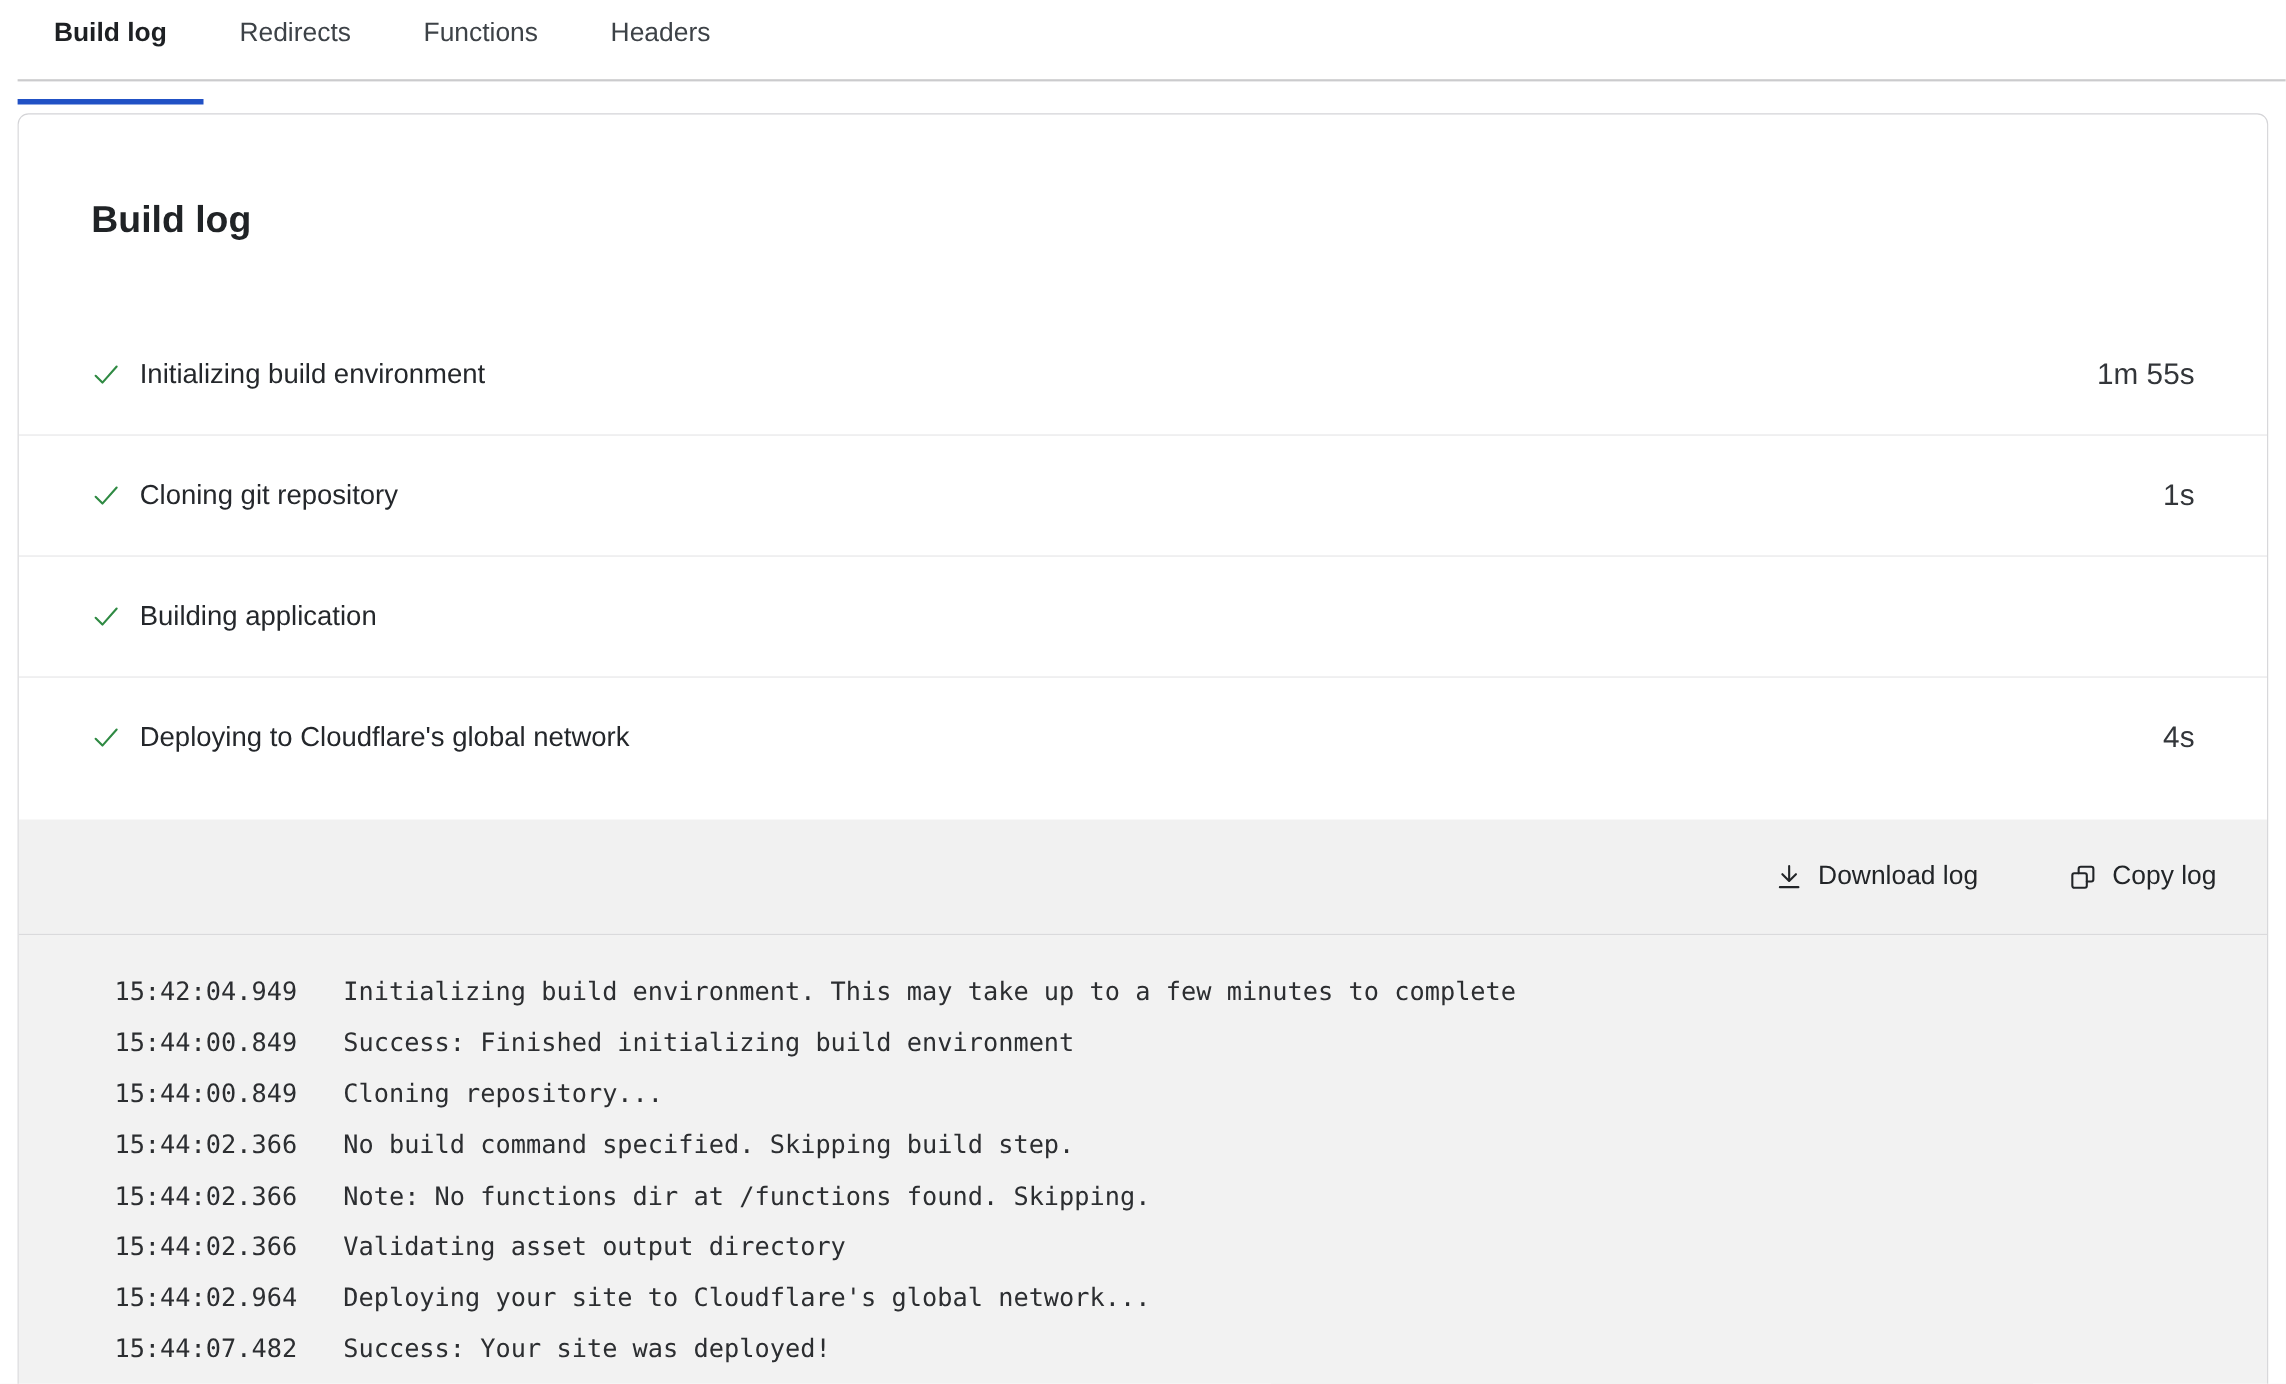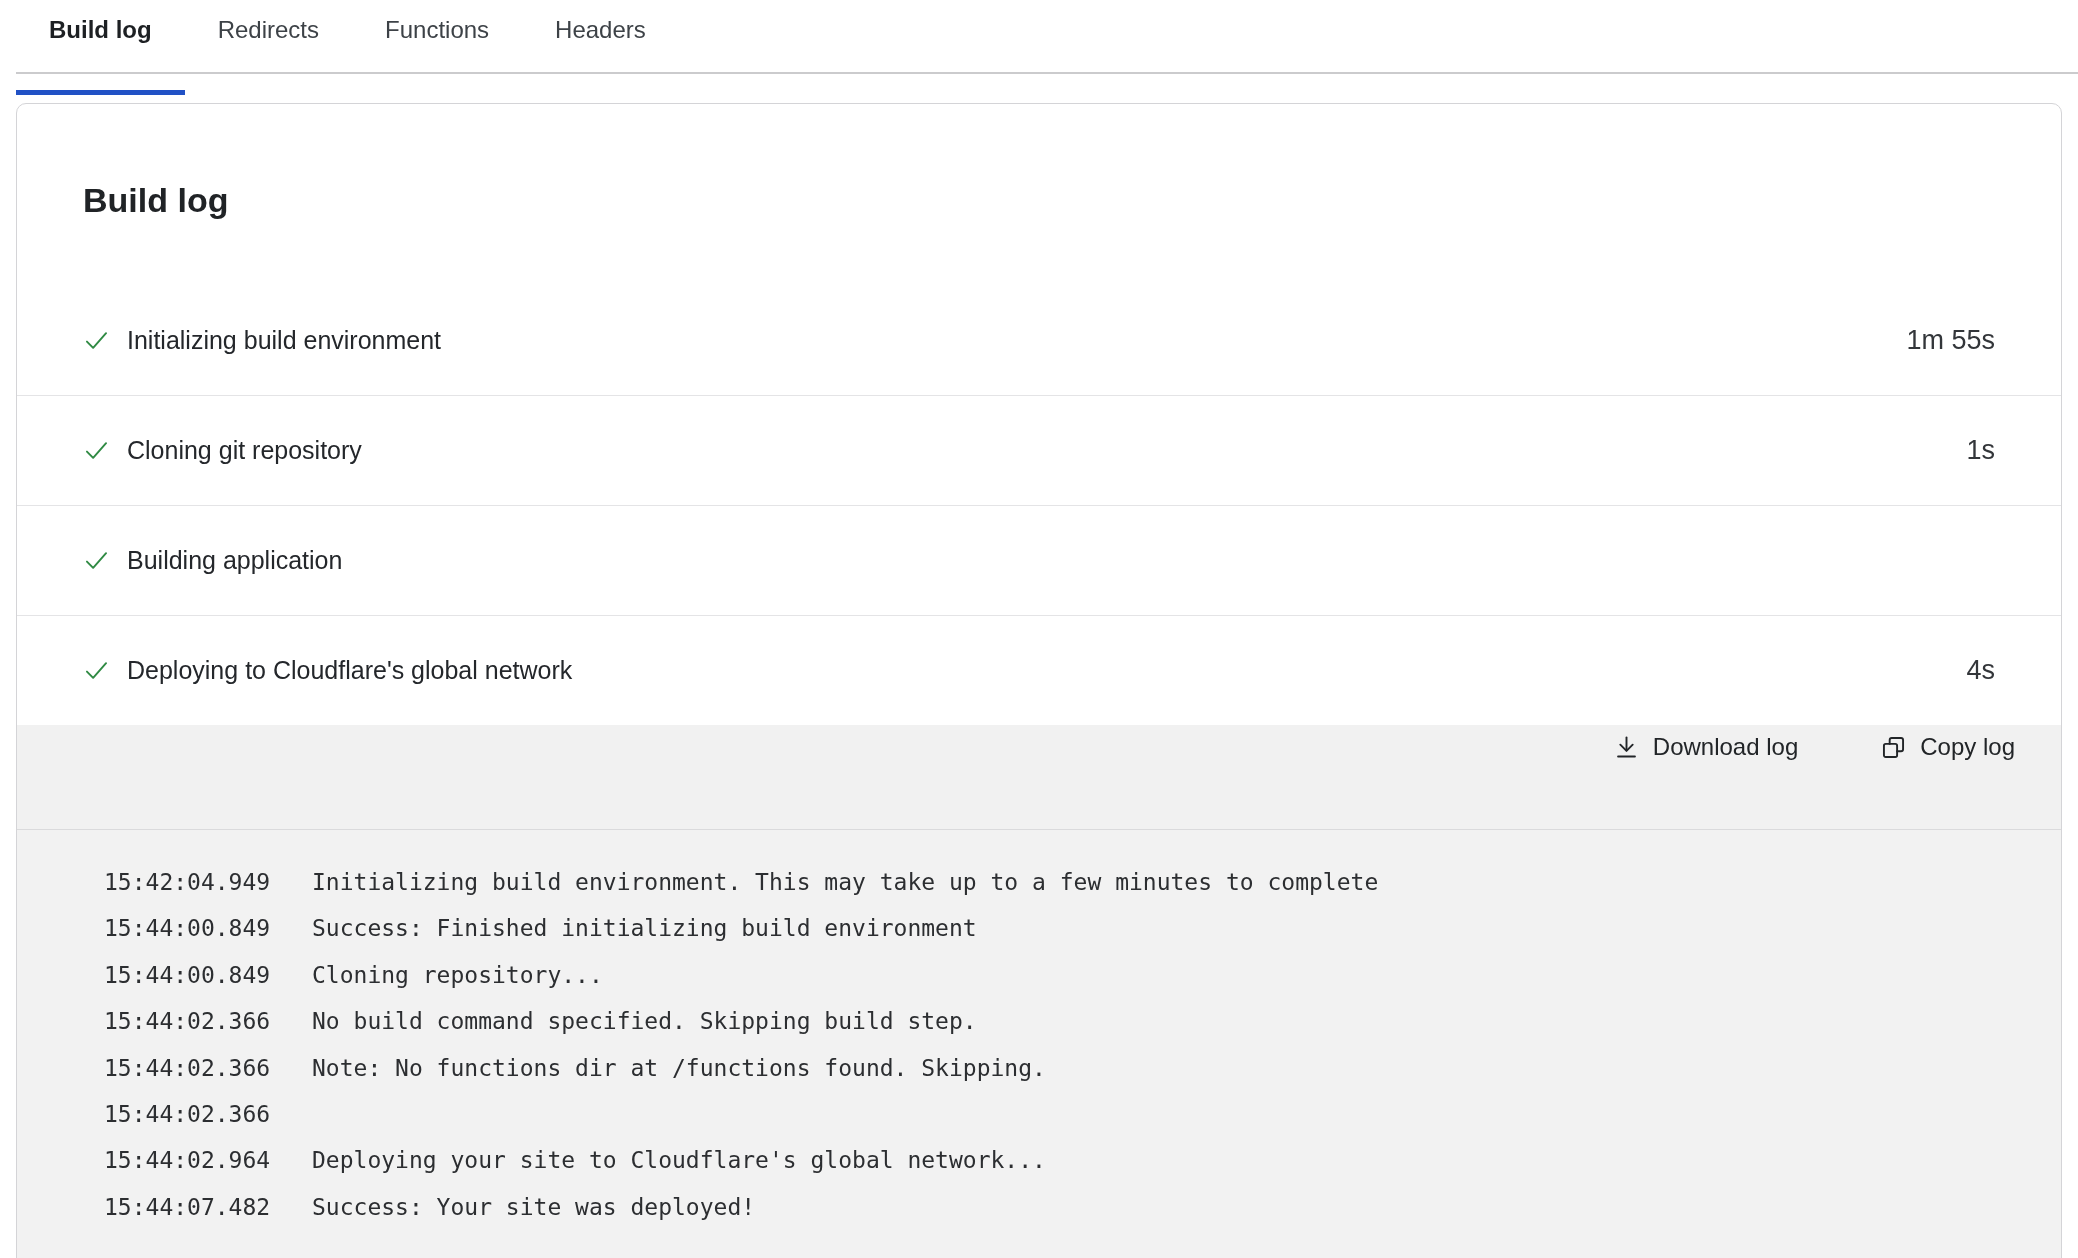--- a/index.html
+++ b/index.html
@@ -98,23 +98,24 @@
     color:var(--text-secondary);
   }
 
   
   .toolbar{
     height:105px;
     background:var(--toolbar-bg);
     border-bottom:1px solid var(--toolbar-divider);
     display:flex;
     justify-content:flex-end;
-    align-items:flex-start;
+    align-items:center;
     gap:62px;
     padding-right:36px;
+    margin-top:20px;
   }
   .toolbtn{
     display:inline-flex;
     align-items:center;
     gap:13px;
     background:transparent;
     border:none;
     font-family:"Liberation Sans", sans-serif;
     font-size:24px;
     color:#222528;
@@ -232,20 +233,21 @@
     <div class="log-line">
       <span class="log-ts">15:44:02.366</span>
       <span class="log-msg">No build command specified. Skipping build step.</span>
     </div>
     <div class="log-line">
       <span class="log-ts">15:44:02.366</span>
       <span class="log-msg">Note: No functions dir at /functions found. Skipping.</span>
     </div>
     <div class="log-line">
       <span class="log-ts">15:44:02.366</span>
+      <span class="log-msg">Validating asset output directory</span>
     </div>
     <div class="log-line">
       <span class="log-ts">15:44:02.964</span>
       <span class="log-msg">Deploying your site to Cloudflare's global network...</span>
     </div>
     <div class="log-line">
       <span class="log-ts">15:44:07.482</span>
       <span class="log-msg">Success: Your site was deployed!</span>
     </div>
   </div>

